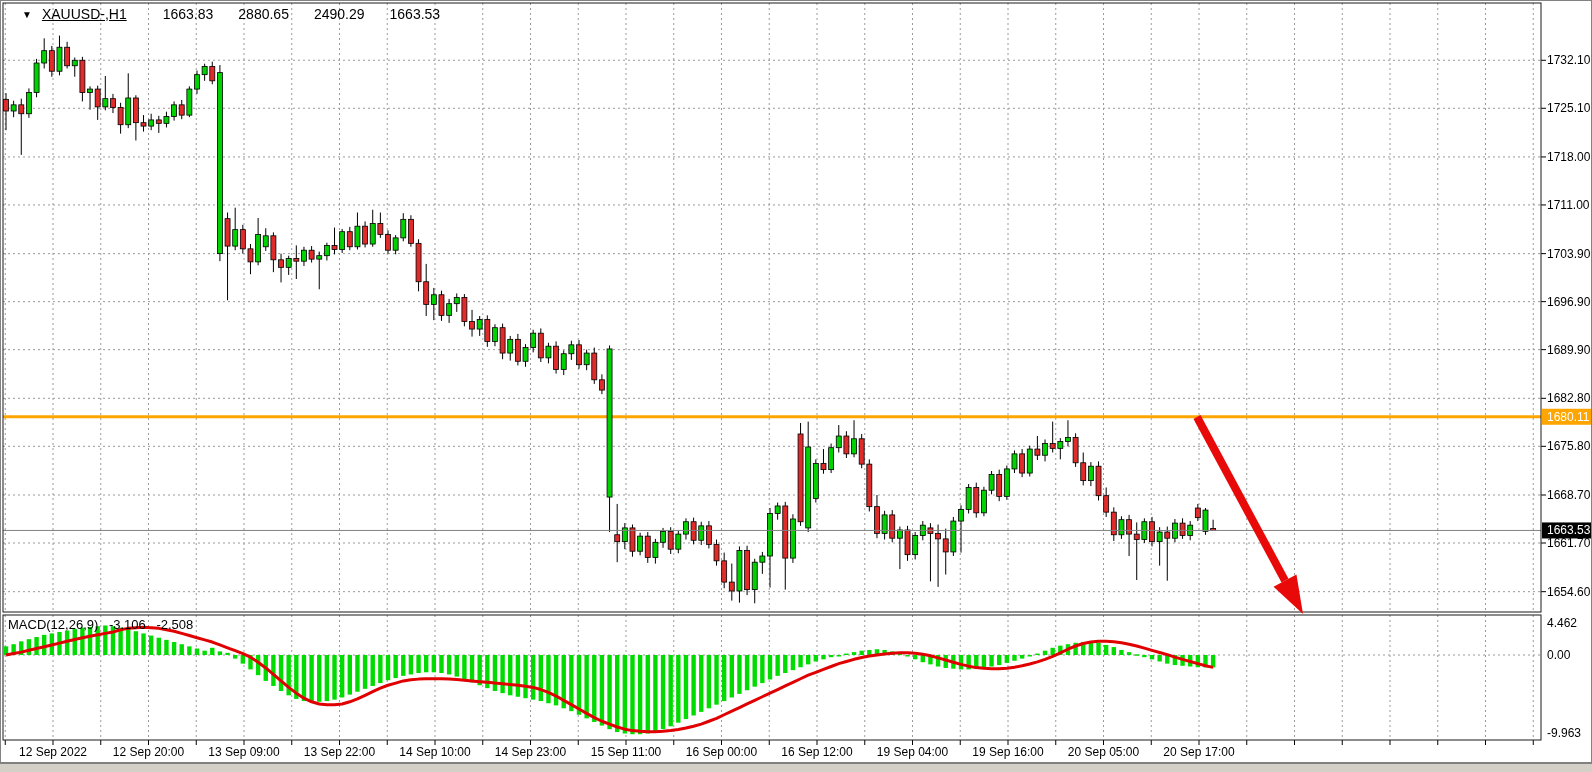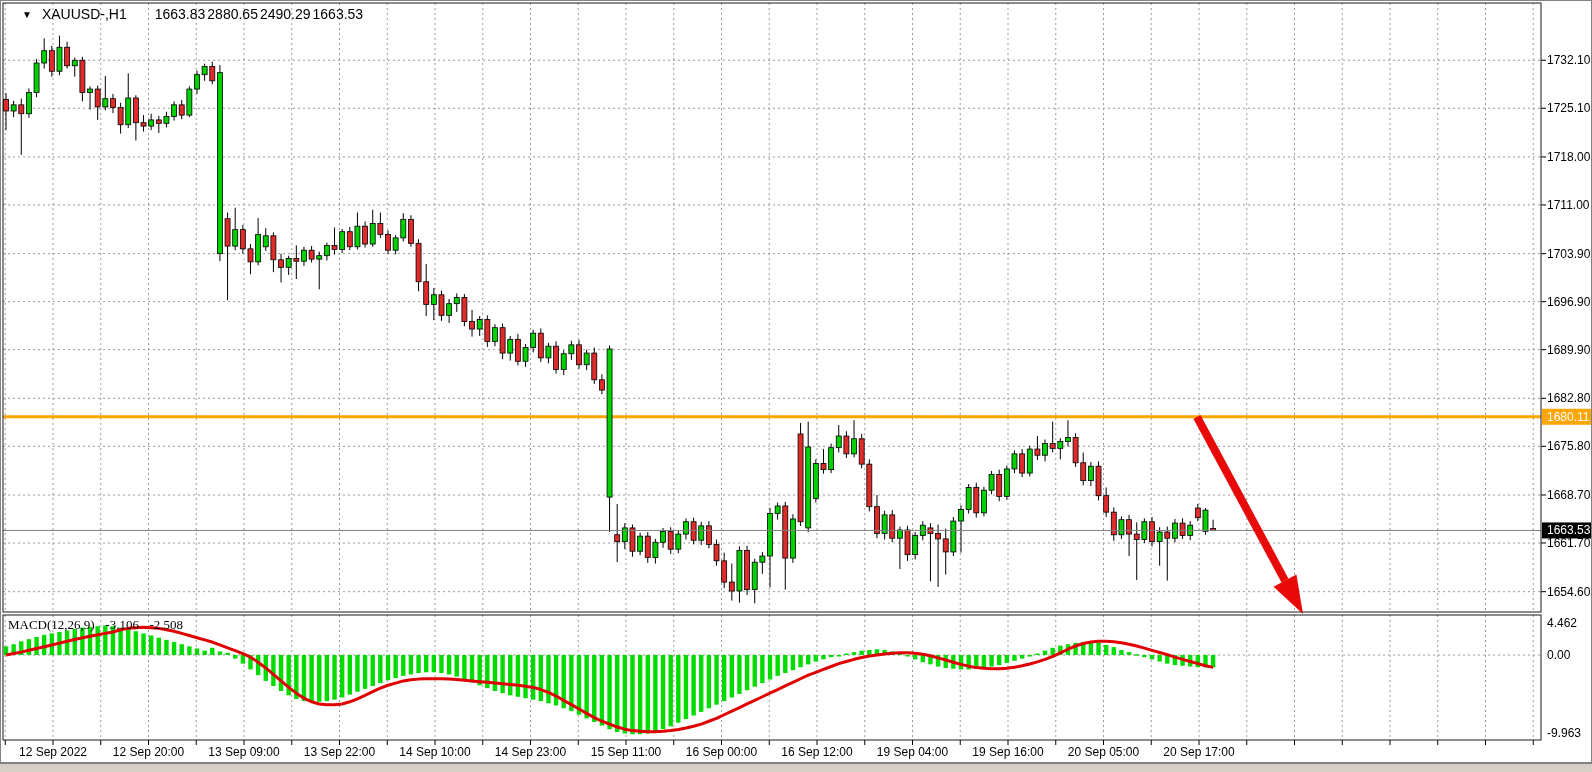--- a/index.html
+++ b/index.html
@@ -2,24 +2,24 @@
 <html><head>
 <meta charset="utf-8">
 <style>
   html,body{margin:0;padding:0;background:#d4d0c8;}
   #stage{position:relative;width:1592px;height:772px;font-family:"Liberation Sans",sans-serif;overflow:hidden;background:#d4d0c8;}
   #win{position:absolute;left:0;top:0;width:1592px;height:763px;background:#ffffff;border-bottom:1px solid #808080;}
   svg{position:absolute;left:0;top:0;}
   .overlay{position:absolute;color:#000;white-space:nowrap;}
   #titlebar{left:22px;top:6px;font-size:14px;display:flex;align-items:center;}
   #titlebar .tri{font-size:10px;margin-right:10px;}
-  #titlebar .sym{margin-right:28px;}
-  #titlebar span.v{margin-right:2px;}
+  #titlebar .sym{margin-right:36px;text-decoration:underline;}
+  #titlebar span.v{margin-right:25px;}
   #macdlabel{left:8px;top:617px;font-size:13px;}
-  #macdlabel span{margin-right:7px;font-family:Liberation Serif, serif;}
+  #macdlabel span{margin-right:7px;}
 </style>
 </head>
 <body>
 
 <div id="stage">
   <div id="win"></div>
   <svg id="cv" width="1592" height="772">
       <rect x="0" y="0" width="1592" height="763" fill="#ffffff"></rect>
       <line x1="5.25" y1="3" x2="5.25" y2="612" stroke="#9a9a9a" stroke-width="1" stroke-dasharray="2,3"></line>
       <line x1="5.25" y1="615" x2="5.25" y2="740" stroke="#9a9a9a" stroke-width="1" stroke-dasharray="2,3"></line>

